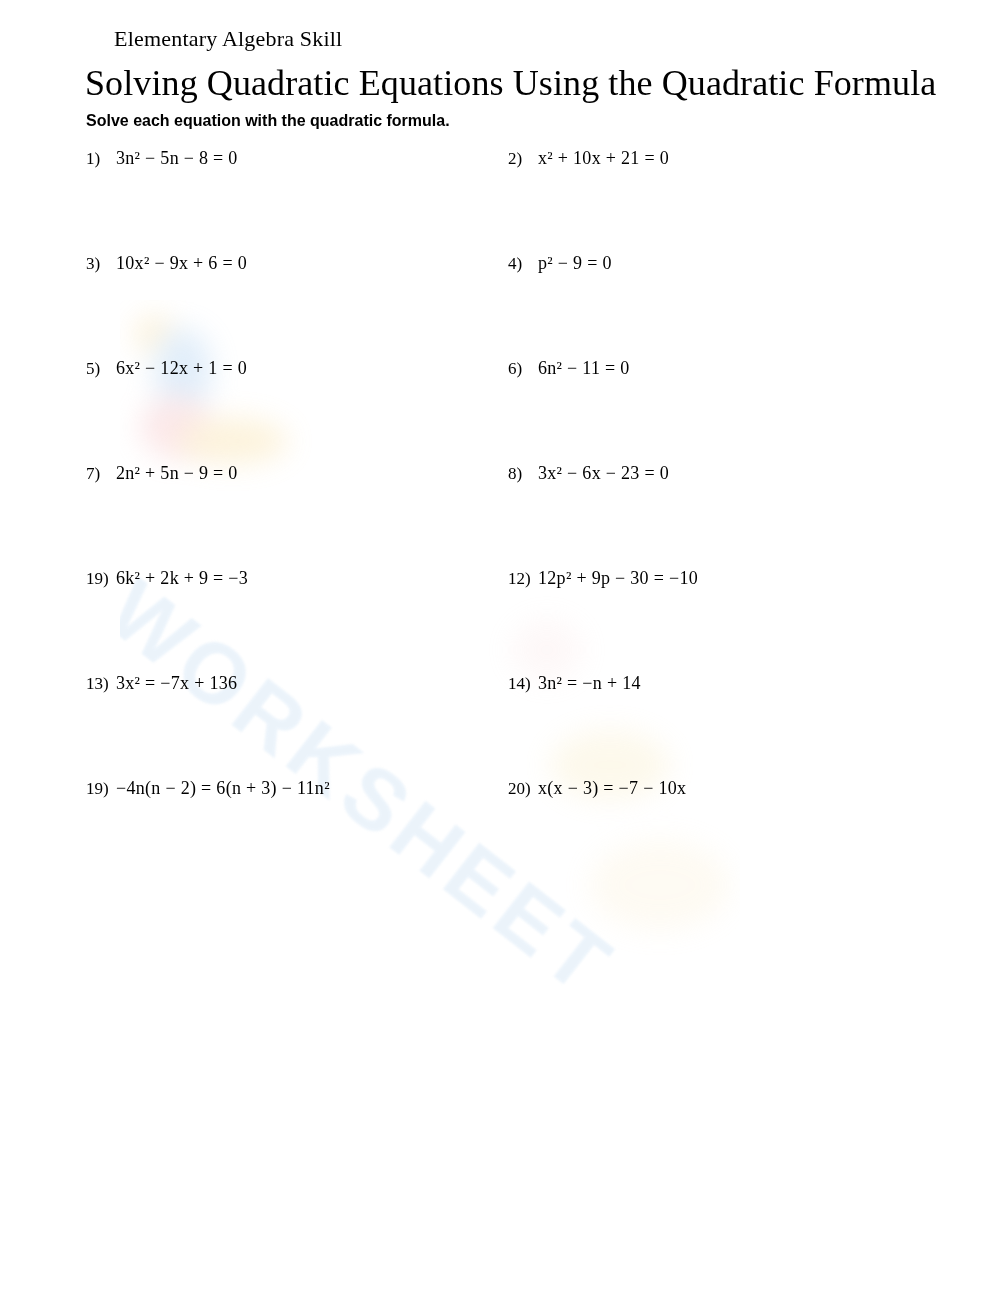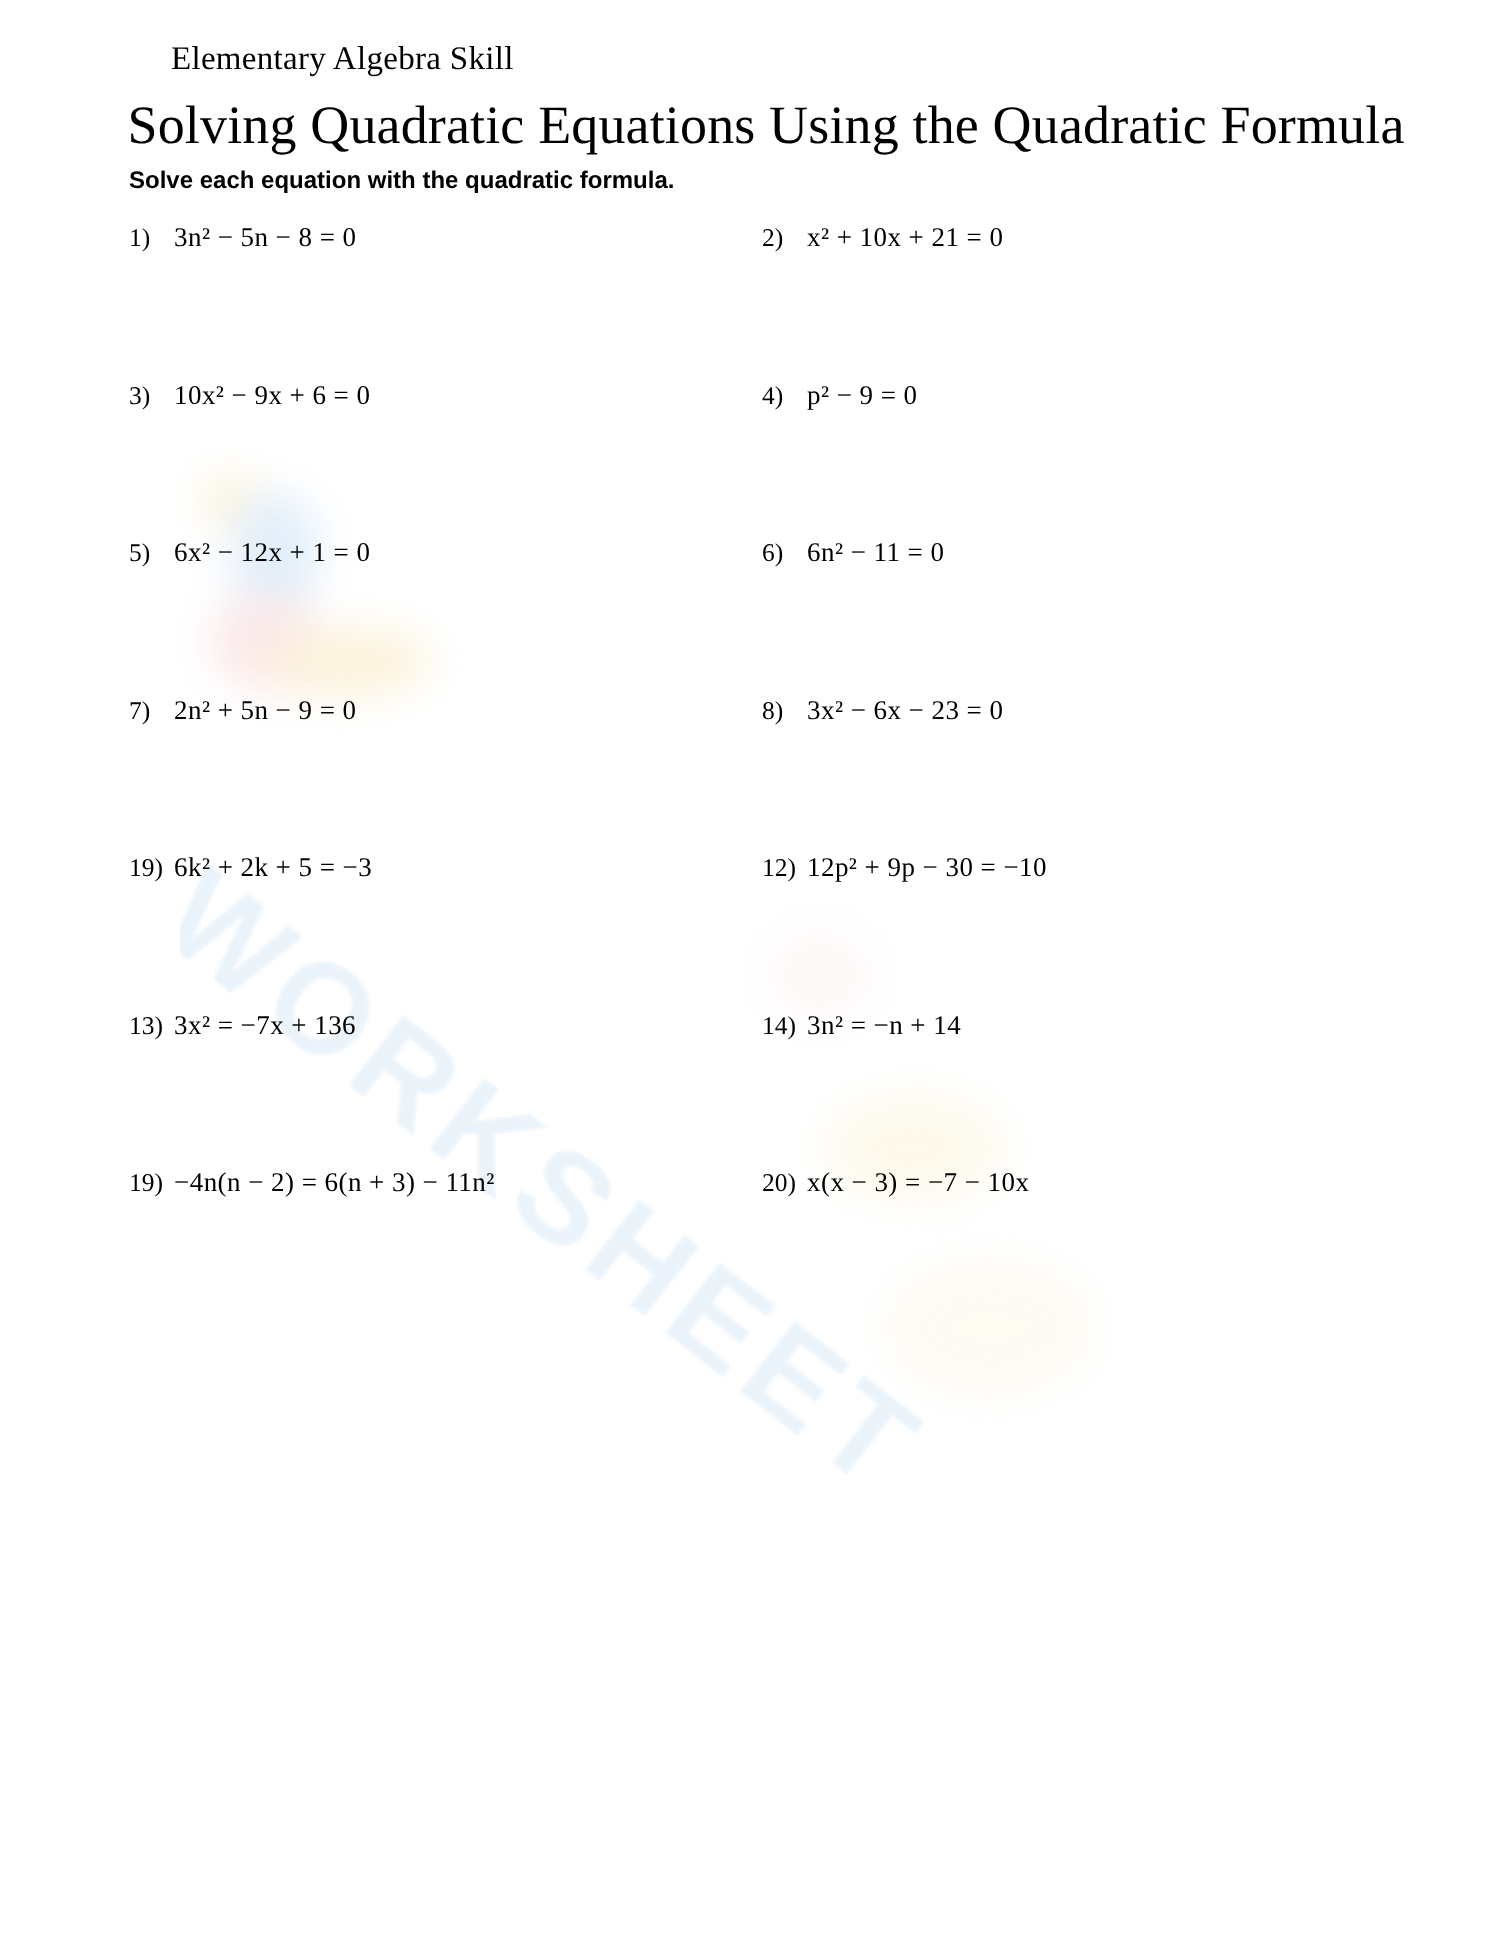--- a/index.html
+++ b/index.html
@@ -180,21 +180,21 @@
           <span class="num">7)</span><span class="expr">2n² + 5n − 9 = 0</span>
         </div>
         <div class="prob right">
           <span class="num">8)</span><span class="expr">3x² − 6x − 23 = 0</span>
         </div>
       </div>
 
 
       <div class="prow">
         <div class="prob left">
-          <span class="num">19)</span><span class="expr">6k² + 2k + 5 = −3</span>
+          <span class="num">19)</span><span class="expr">6k² + 2k + 9 = −3</span>
         </div>
         <div class="prob right">
           <span class="num">12)</span><span class="expr">12p² + 9p − 30 = −10</span>
         </div>
       </div>
 
       <div class="prow">
         <div class="prob left">
           <span class="num">13)</span><span class="expr">3x² = −7x + 136</span>
         </div>

